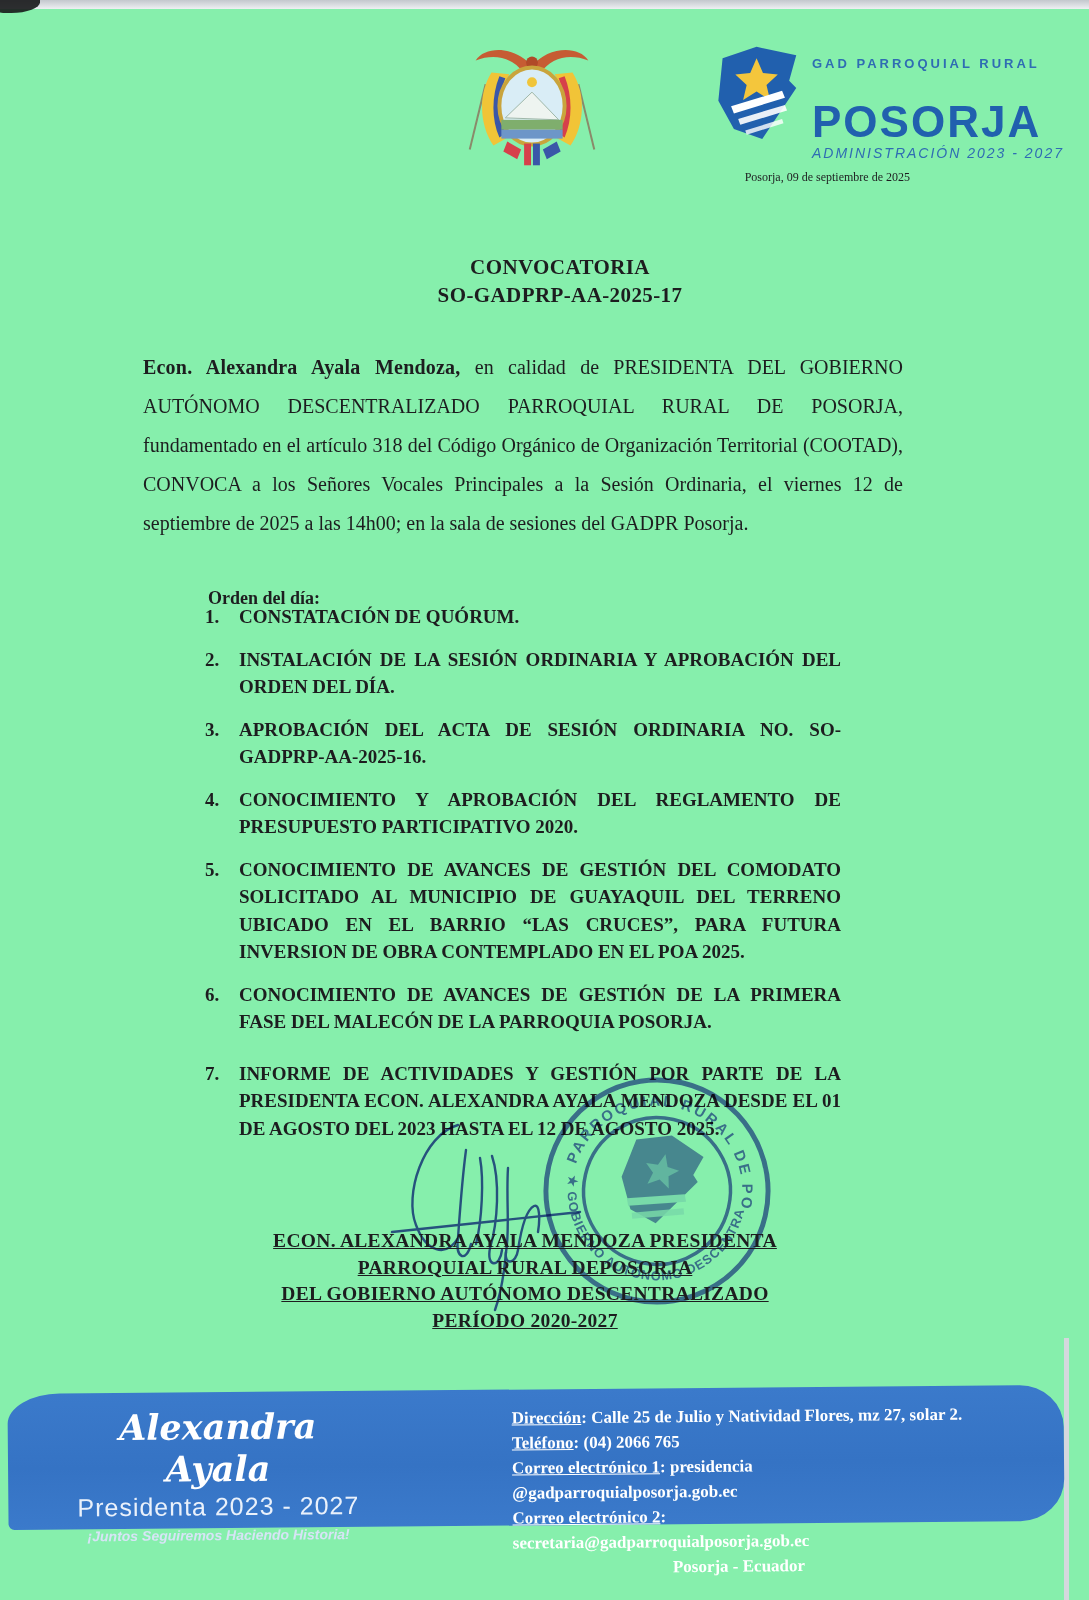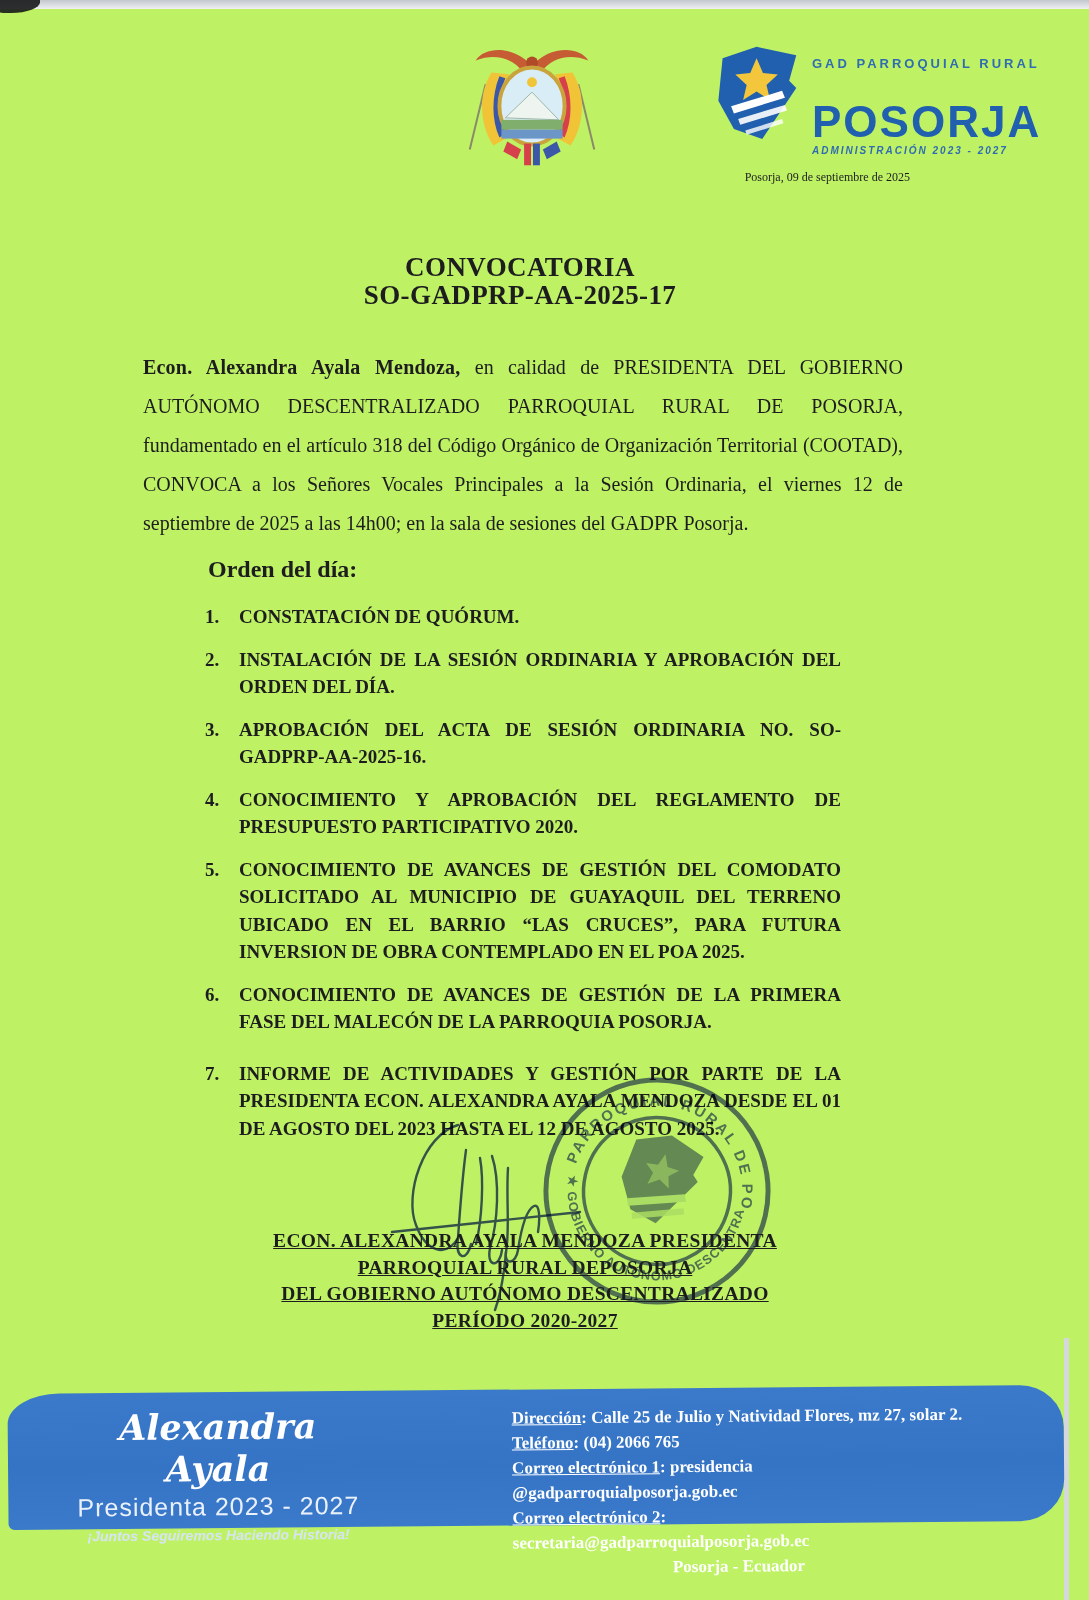--- a/index.html
+++ b/index.html
@@ -1,41 +1,41 @@
 <!DOCTYPE html>
 <html><head>
 <meta charset="utf-8">
 <style>
   html,body{margin:0;padding:0;background:#ffffff;}
-  .page{position:relative;width:1089px;height:1600px;background:#bef264;overflow:hidden;
+  .page{position:relative;width:1089px;height:1600px;background:#86efac;overflow:hidden;
         font-family:"Liberation Serif",serif;color:#1d1d1f;}
   
   .top-band{position:absolute;top:0;left:0;width:100%;height:9px;
             background:linear-gradient(180deg,#c3c7cd,#eef0f3);}
   .corner-smudge{position:absolute;top:-5px;left:-8px;width:48px;height:18px;
                  background:#17181a;border-radius:0 0 60% 30%;opacity:.9;}
   .edge-line{position:absolute;right:20px;top:1338px;width:5px;height:262px;background:#d4d8dd;}
   
   .coat{position:absolute;left:448px;top:42px;width:168px;height:126px;}
   .logo{position:absolute;left:712px;top:44px;display:flex;align-items:flex-start;}
   .logo-icon{width:92px;height:102px;flex:0 0 auto;}
   .logo-text{margin-left:8px;color:#2160ae;font-family:"Liberation Sans",sans-serif;}
   .logo-tag{font-size:13px;font-weight:bold;letter-spacing:3px;color:#2f6cb3;margin-top:12px;}
   .logo-name{font-size:44px;font-weight:bold;letter-spacing:2px;line-height:46px;margin-top:28px;}
-  .logo-admin{font-size:10px;font-weight:bold;font-style:italic;letter-spacing:2px;color:#2f6cb3;}
+  .logo-admin{font-size:14px;font-weight:normal;font-style:italic;letter-spacing:2px;color:#2f6cb3;}
   
   .date{position:absolute;top:170px;right:179px;font-size:12px;}
   .title{position:absolute;top:253px;left:0;width:1040px;text-align:center;
-         font-weight:bold;font-size:27px;line-height:28px;letter-spacing:.4px;}
+         font-weight:bold;font-size:21px;line-height:28px;letter-spacing:.4px;padding-left:40px;}
   
   .body-par{position:absolute;top:328px;left:143px;width:760px;font-size:20px;
             line-height:39px;text-align:justify;}
   .body-par b{letter-spacing:.2px;}
   
-  .agenda-head{position:absolute;top:556px;left:208px;font-weight:bold;font-size:24px;}
+  .agenda-head{position:absolute;top:588px;left:208px;font-weight:bold;font-size:18px;}
   .agenda{position:absolute;top:603px;left:205px;width:636px;}
   .item{display:flex;margin-bottom:15px;font-weight:bold;font-size:19px;line-height:27.5px;}
   .item .num{flex:0 0 34px;}
   .item .txt{flex:1;text-align:justify;}
   .item.gap{margin-top:24px;}
   
   .sig-block{position:absolute;top:1228px;left:0;width:1050px;text-align:center;
              font-weight:bold;font-size:19.5px;line-height:26.5px;letter-spacing:.3px;text-decoration:underline;}
   .stamp{position:absolute;left:538px;top:1072px;width:238px;height:238px;
          transform:rotate(13deg);opacity:.82;mix-blend-mode:multiply;}

